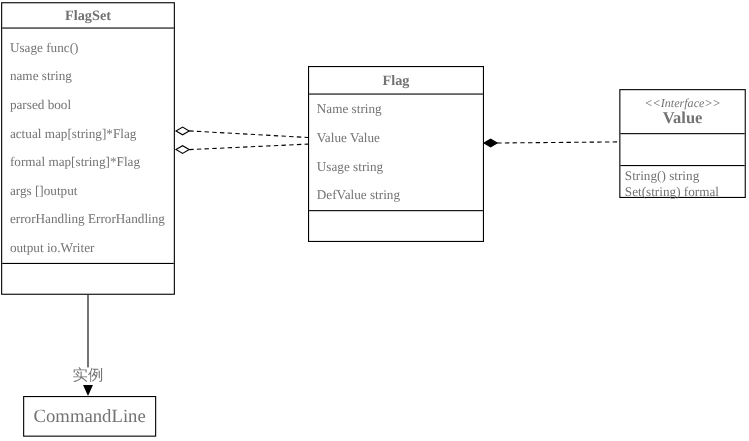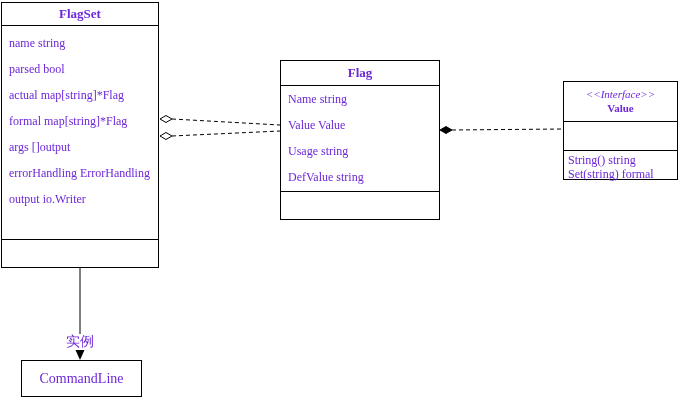--- a/index.html
+++ b/index.html
@@ -2,21 +2,21 @@
 <html><head>
 <meta charset="utf-8">
 <style>
   * { margin: 0; padding: 0; }
   body { background: #ffffff; }
   .canvas {
     position: relative;
     width: 681px;
     height: 401px;
     background: #ffffff;
-    color: #6d28d9;
+    color: #737373;
     font-family: "Liberation Serif", serif;
     overflow: hidden;
   }
   svg.edges {
     position: absolute;
     left: 0; top: 0;
     width: 681px; height: 401px;
     z-index: 1;
   }
   .uml-class {
@@ -66,35 +66,35 @@
   .box-flag .uml-fields { height: 105px; }
   
   .box-value { left: 563px; top: 81px; width: 115px; height: 99px; }
   .box-value .uml-title { height: 39px; border-bottom: 0; justify-content: center; }
   .box-value .stereotype {
     font-weight: normal;
     font-style: italic;
     font-size: 11px;
     line-height: 13px;
   }
-  .box-value .iface-name { font-size: 11px; line-height: 15px; }
+  .box-value .iface-name { font-size: 15px; line-height: 15px; }
   .box-value .uml-mid { height: 28px; border-top: 1px solid #000000; flex: 0 0 auto; }
   .box-value .uml-methods {
     border-top: 1px solid #000000;
     flex: 1 1 auto;
     font-size: 12px;
     line-height: 14px;
     padding: 2px 0 0 4px;
     white-space: nowrap;
   }
   
   .box-commandline {
     left: 21px; top: 360px; width: 121px; height: 37px;
     align-items: center; justify-content: center;
-    font-size: 14px;
+    font-size: 17px;
   }
   .edge-label {
     position: absolute;
     left: 60px; top: 306px;
     width: 40px;
     text-align: center;
     background: #ffffff;
     font-size: 14px;
     line-height: 16px;
     z-index: 3;
@@ -125,20 +125,21 @@
      CommandLine : instance arrow, solid --&gt;
     <g>
       <line x1="80" y1="268" x2="80" y2="351" stroke="#000000" stroke-width="1"></line>
       <polygon points="80,360 75.5,350 84.5,350" fill="#000000"></polygon>
     </g>
   </svg>
 
   <div class="uml-class box-flagset">
     <div class="uml-title">FlagSet</div>
     <div class="uml-fields">
+      <div class="uml-field">Usage func()</div>
       <div class="uml-field">name string</div>
       <div class="uml-field">parsed bool</div>
       <div class="uml-field">actual map[string]*Flag</div>
       <div class="uml-field">formal map[string]*Flag</div>
       <div class="uml-field">args []output</div>
       <div class="uml-field">errorHandling ErrorHandling</div>
       <div class="uml-field">output io.Writer</div>
     </div>
     <div class="uml-empty"></div>
   </div>

